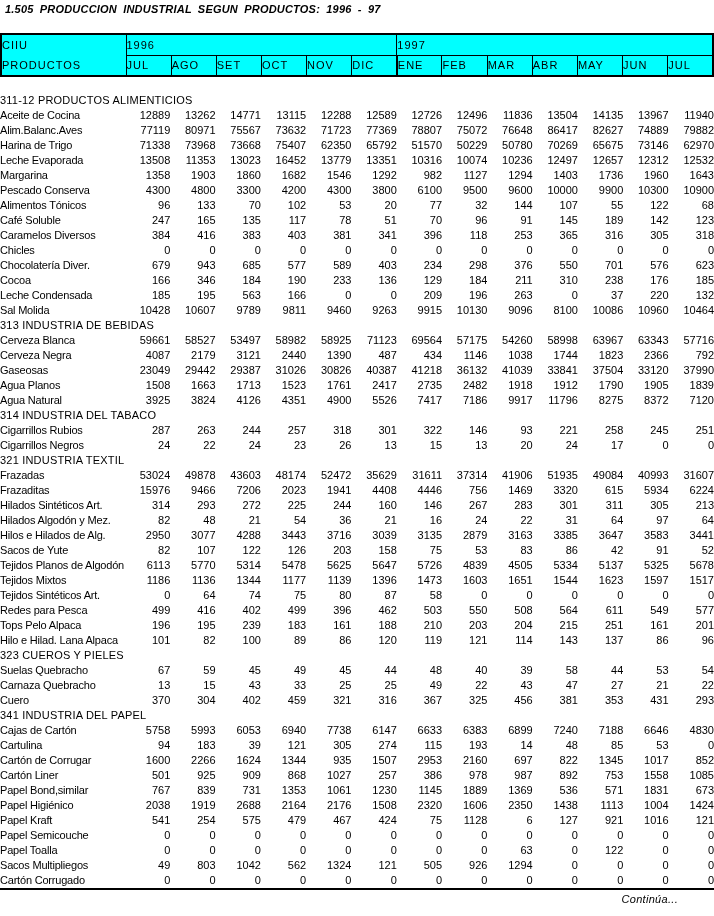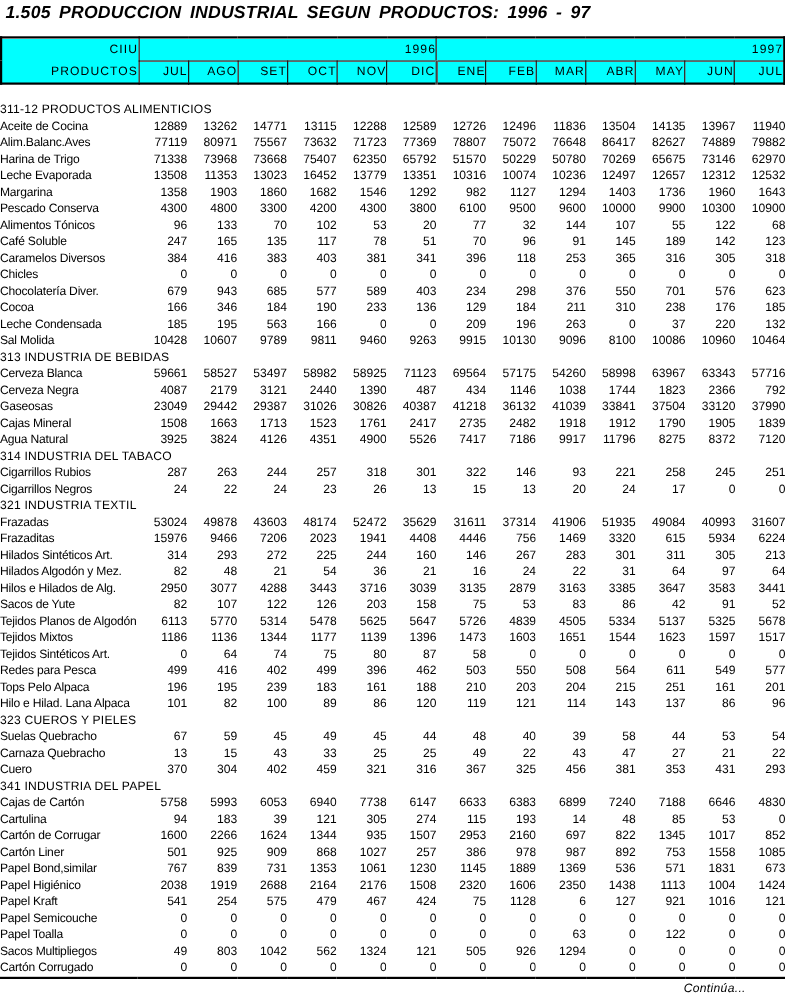--- a/index.html
+++ b/index.html
@@ -13,21 +13,21 @@
     height: 916px;
     background: #ffffff;
     color: #000000;
     font-family: "Liberation Sans", sans-serif;
     overflow: hidden;
   }
   .title {
     position: absolute;
     top: 3px;
     left: 5px;
-    font-size: 16px;
+    font-size: 11px;
     font-weight: bold;
     font-style: italic;
     letter-spacing: 0.2px;
     word-spacing: 3px;
     white-space: nowrap;
   }
   .tablewrap {
     position: absolute;
     top: 33px;
     left: 0;
@@ -39,21 +39,21 @@
     width: 714px;
   }
   
   table.hdr {
     border: 2px solid #000;
   }
   table.hdr td {
     background: #00ffff;
     border: 1px solid #000;
     font-size: 11px;
-    text-align: right;
+    text-align: left;
     vertical-align: middle;
     padding: 0;
     height: 19px;
     letter-spacing: 1px;
     white-space: nowrap;
     overflow: hidden;
   }
   td.ciiu-cell {
     height: 40px;
   }
@@ -61,21 +61,21 @@
     height: 20px;
     line-height: 20px;
   }
   td.year-1997 {
     border-left: 2px solid #000;
   }
   td.month {
     letter-spacing: 1.5px;
   }
   td.month.yb {
-    border-left: 2px solid #404040;
+    border-left: 2px solid #000000;
   }
   
   table.grid {
     margin-top: 16px;
     border-bottom: 2px solid #000;
   }
   table.grid td {
     font-size: 11px;
     height: 15px;
     line-height: 15px;
@@ -426,21 +426,21 @@
             <td class="num">40387</td>
             <td class="num">41218</td>
             <td class="num">36132</td>
             <td class="num">41039</td>
             <td class="num">33841</td>
             <td class="num">37504</td>
             <td class="num">33120</td>
             <td class="num">37990</td>
           </tr>
           <tr>
-            <td class="prod">Cajas Mineral</td>
+            <td class="prod">Agua Planos</td>
             <td class="num">1508</td>
             <td class="num">1663</td>
             <td class="num">1713</td>
             <td class="num">1523</td>
             <td class="num">1761</td>
             <td class="num">2417</td>
             <td class="num">2735</td>
             <td class="num">2482</td>
             <td class="num">1918</td>
             <td class="num">1912</td>

